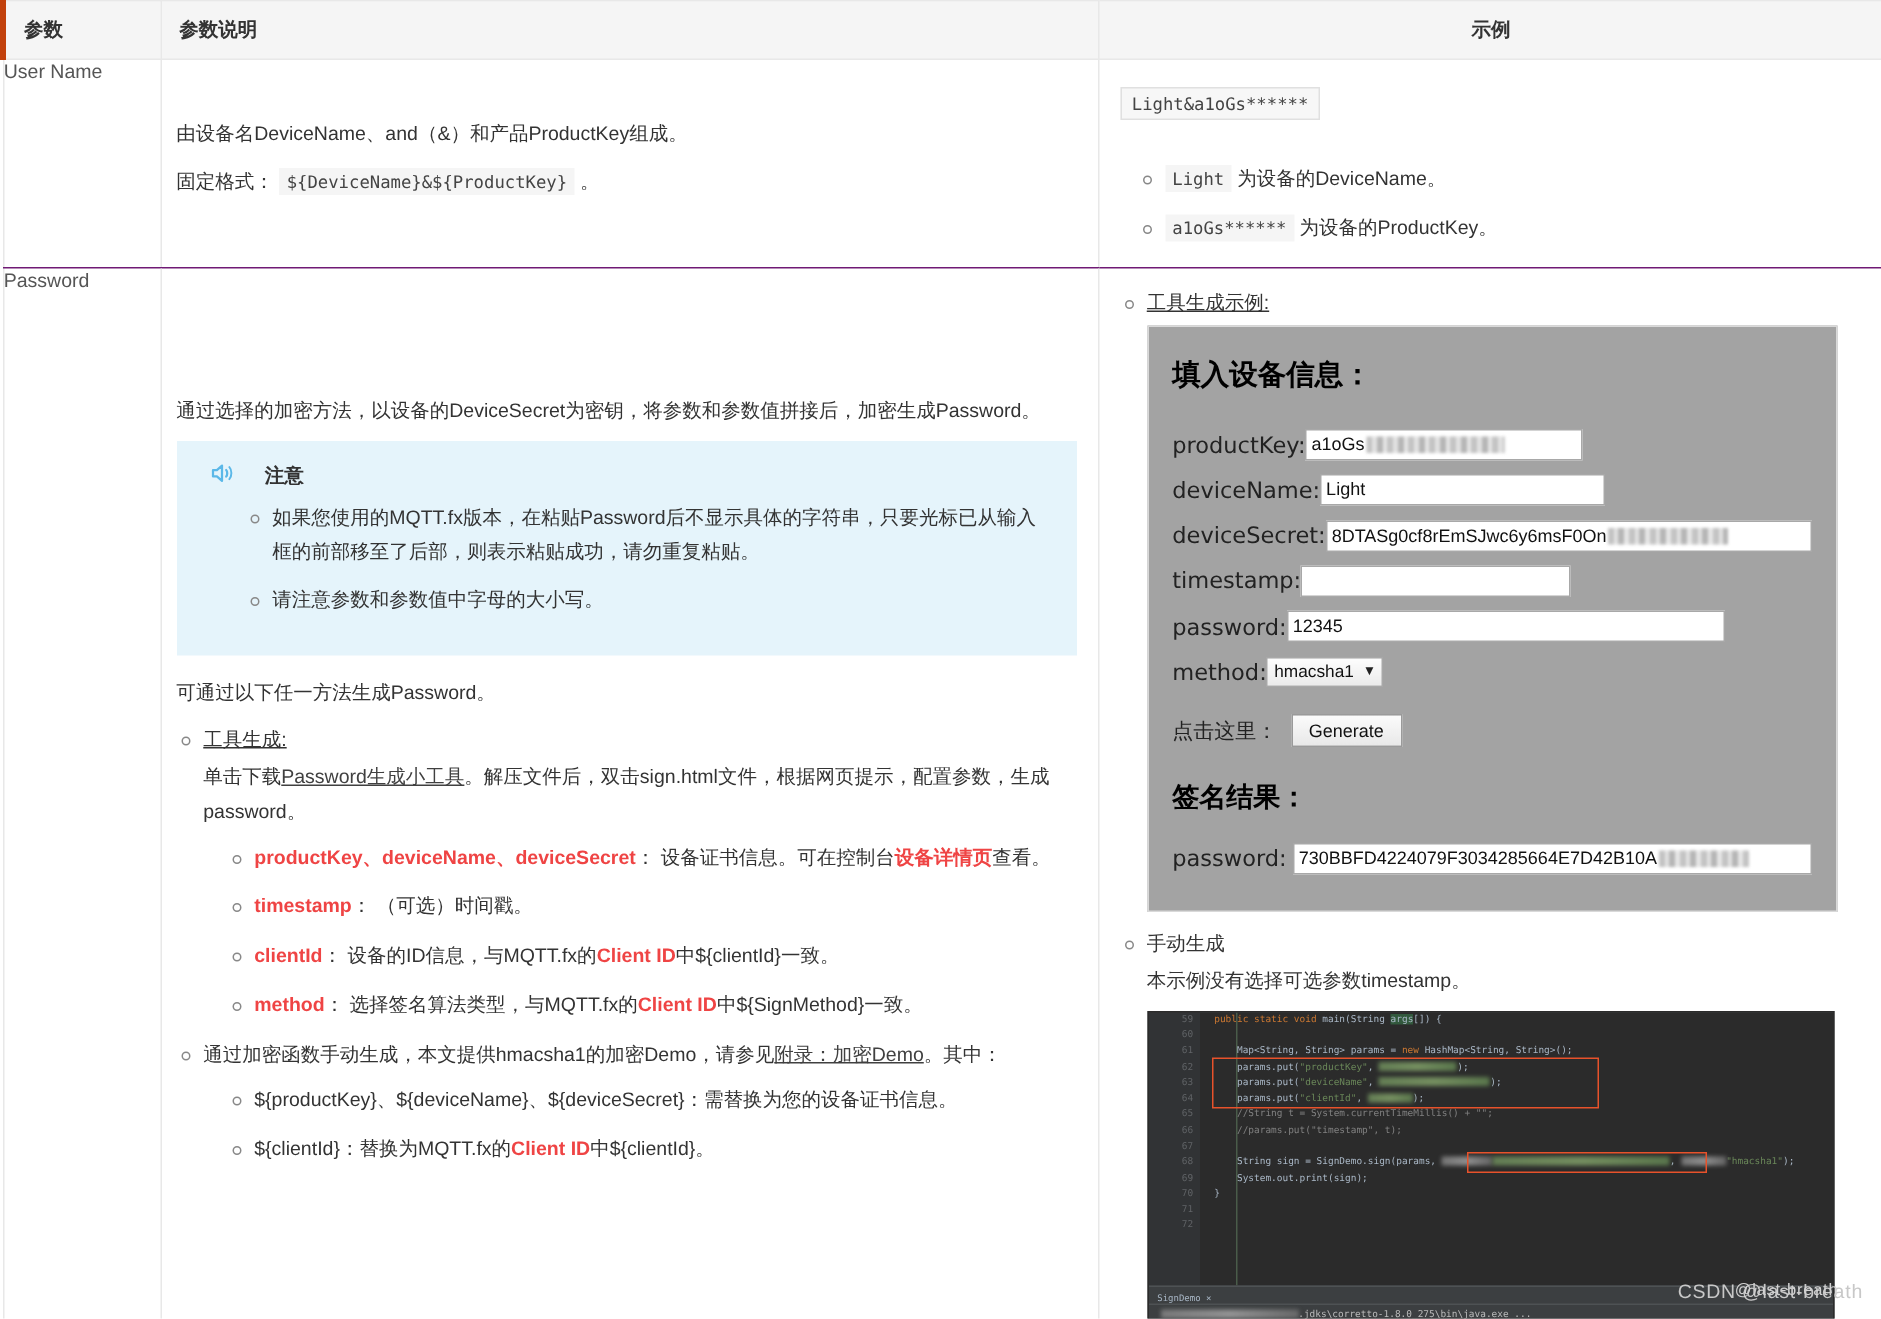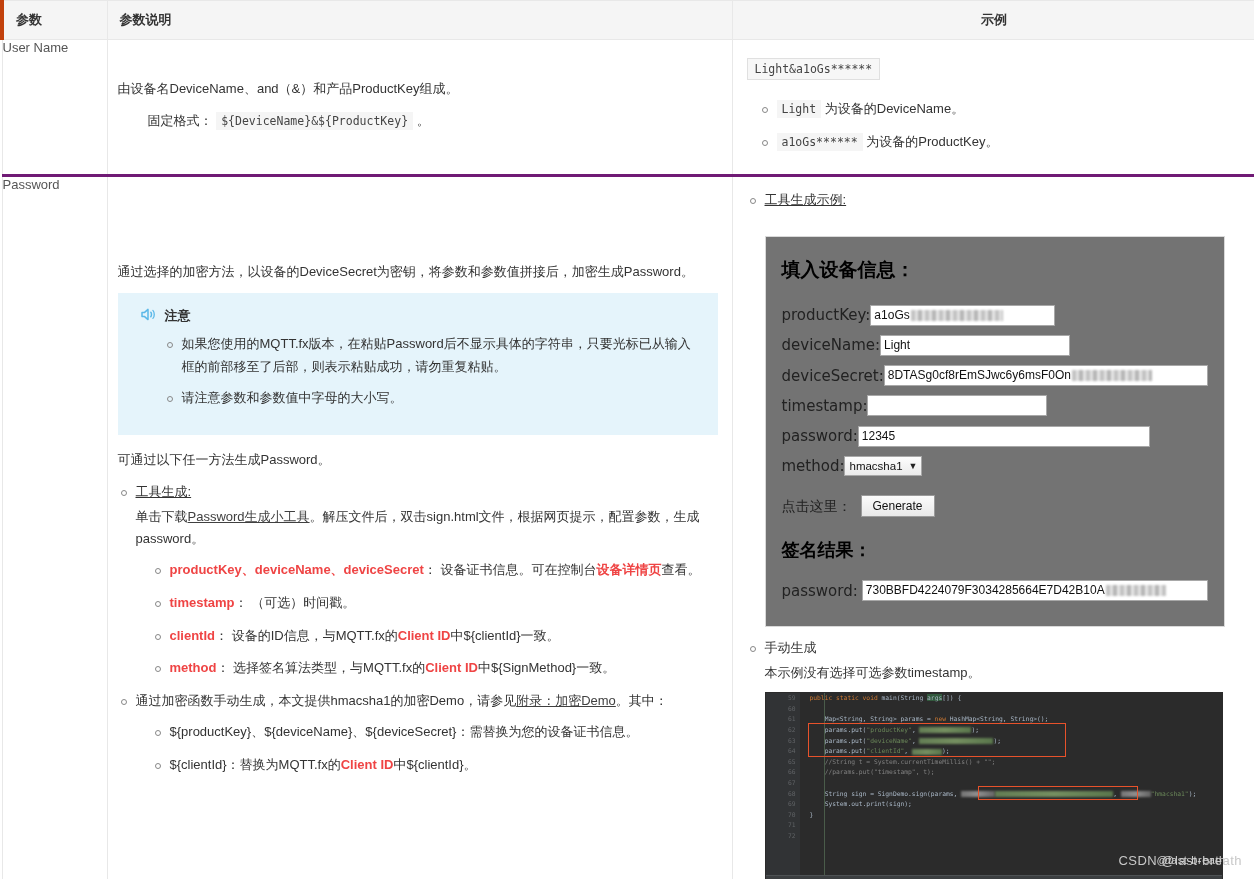--- a/index.html
+++ b/index.html
@@ -30,21 +30,21 @@
     font-weight: bold;
     color: #333;
     padding: 10px 12px;
     height: 35px;
     vertical-align: middle;
   }
   .doc-table thead th.first { border-left: 4px solid #c2410c; }
   .doc-table thead th.last { border-right: 1px solid #e8e8e8; text-align: center; }
 
   .doc-table td {
-    border-bottom: 3px solid #701a75;
+    border-bottom: 1px solid #701a75;
     border-right: 1px solid #e8e8e8;
     vertical-align: top;
     padding: 0;
   }
   .doc-table td.first { border-left: 1px solid #e8e8e8; }
 
   .param-cell {
     text-align: left;
     padding-left: 18px;
     font-size: 13px;
@@ -67,21 +67,21 @@
     display: inline-block;
     background: #f7f7f7;
     border: 1px solid #e0e0e0;
     font-family: "DejaVu Sans Mono", "Liberation Mono", monospace;
     font-size: 11.5px;
     padding: 3px 7px;
     color: #444;
   }
 
   .p { margin: 0 0 9px 0; line-height: 1.75; font-size: 13px; color: #333; }
-  .p:last-child { margin-bottom: 0; margin-left: 30px; }
+  .p:last-child { margin-bottom: 0; }
 
   
   ul.circ { list-style: none; margin: 6px 0 0 0; padding: 0 0 0 14px; }
   ul.circ > li {
     position: relative;
     padding-left: 16px;
     margin-bottom: 10px;
     line-height: 1.75;
     font-size: 13px;
   }
@@ -103,37 +103,37 @@
 
   
   .note {
     background: #e5f4fb;
     padding: 14px 18px 16px 18px;
     margin: 6px 0 14px 0;
   }
   .note-head {
     display: flex;
     align-items: center;
-    gap: 8px;
+    gap: 20px;
     font-weight: bold;
     color: #333;
     font-size: 13px;
     margin-bottom: 6px;
     margin-left: 4px;
     text-align: right;
   }
   .note ul.circ { padding-left: 30px; margin-top: 8px; }
   .note ul.circ > li { margin-bottom: 9px; }
 
   
   .tool-box {
     border: 1px solid #d9d9d9;
-    background: #737373;
+    background: #a3a3a3;
     padding: 14px 16px 16px 16px;
-    margin-top: 24px;
+    margin-top: 4px;
     width: 460px;
   }
   .tool-title {
     font-size: 19px;
     font-weight: bold;
     color: #000;
     margin: 2px 0 16px 0;
     font-family: "DejaVu Sans", "Liberation Sans", sans-serif;
   }
   .frow { display: flex; align-items: center; margin-bottom: 4px; }
@@ -271,21 +271,21 @@
           <p class="p">
             <span>固定格式：</span>
             <code class="inline">${DeviceName}&amp;${ProductKey}</code>
             <span>。</span>
           </p>
         </div>
       </td>
 
       <td>
         <div class="cell-pad" style="padding-top:18px;padding-left:14px">
-          <div style="margin-bottom:18px">
+          <div style="margin-bottom:28px">
             <code class="box">Light&amp;a1oGs******</code>
           </div>
           <ul class="circ">
             <li>
               <code class="inline">Light</code>
               <span>为设备的DeviceName。</span>
             </li>
             <li>
               <code class="inline">a1oGs******</code>
               <span>为设备的ProductKey。</span>

